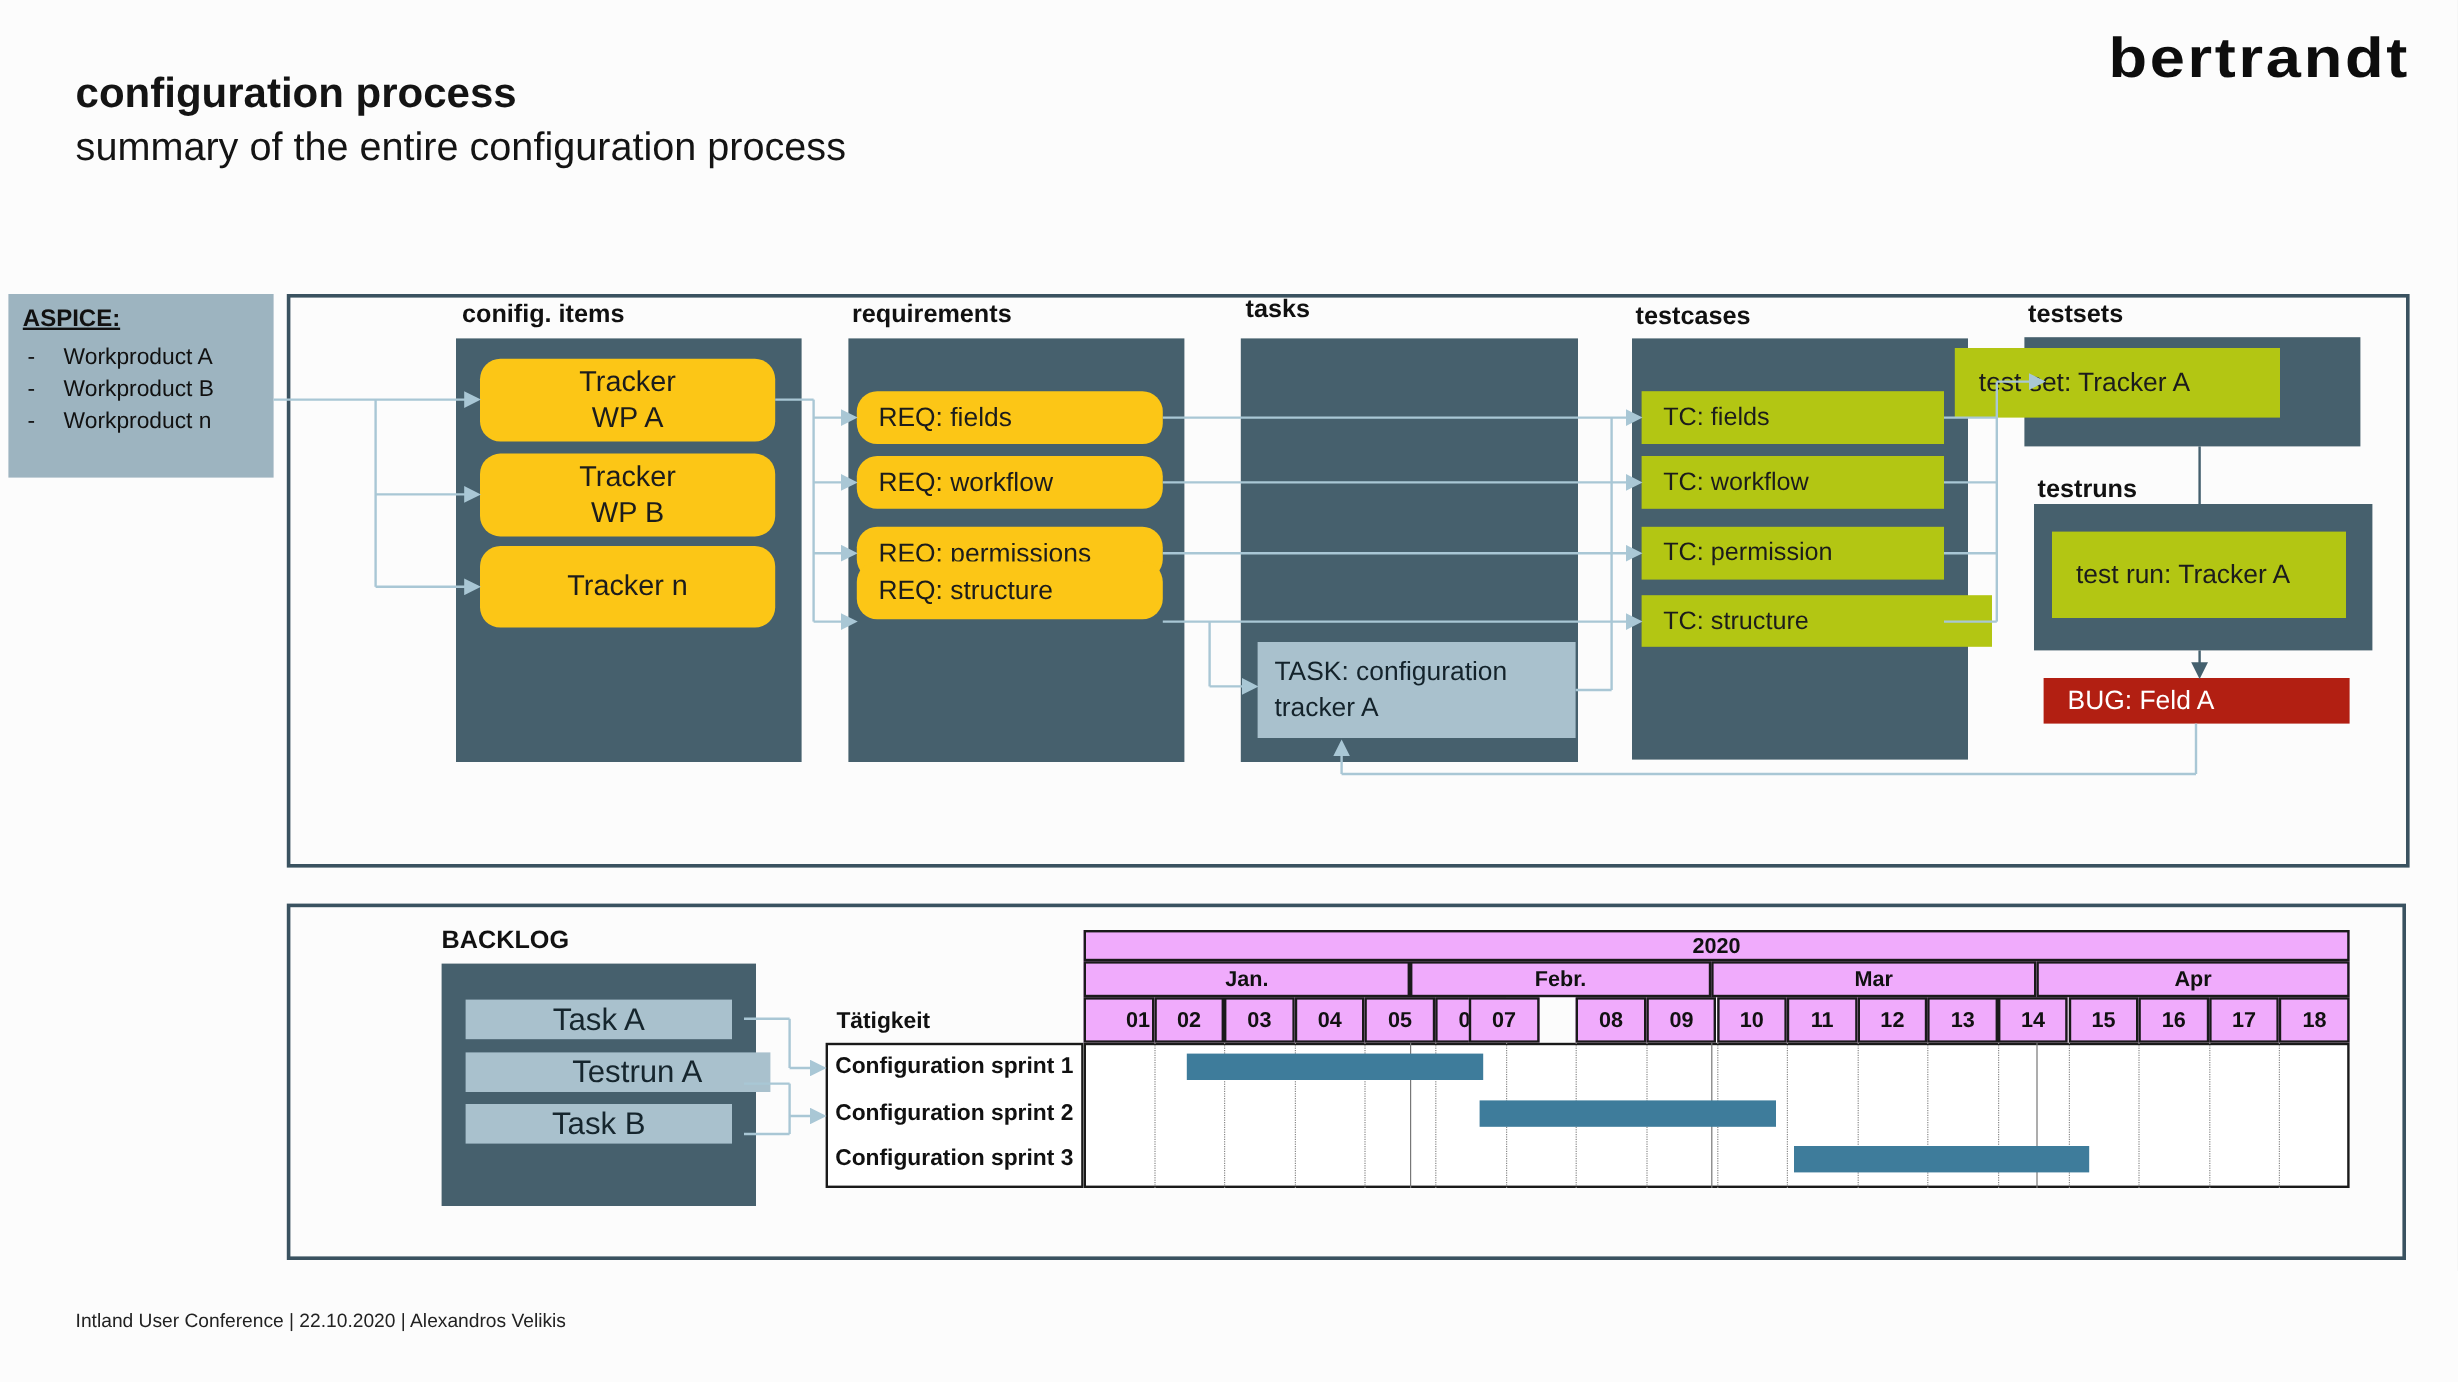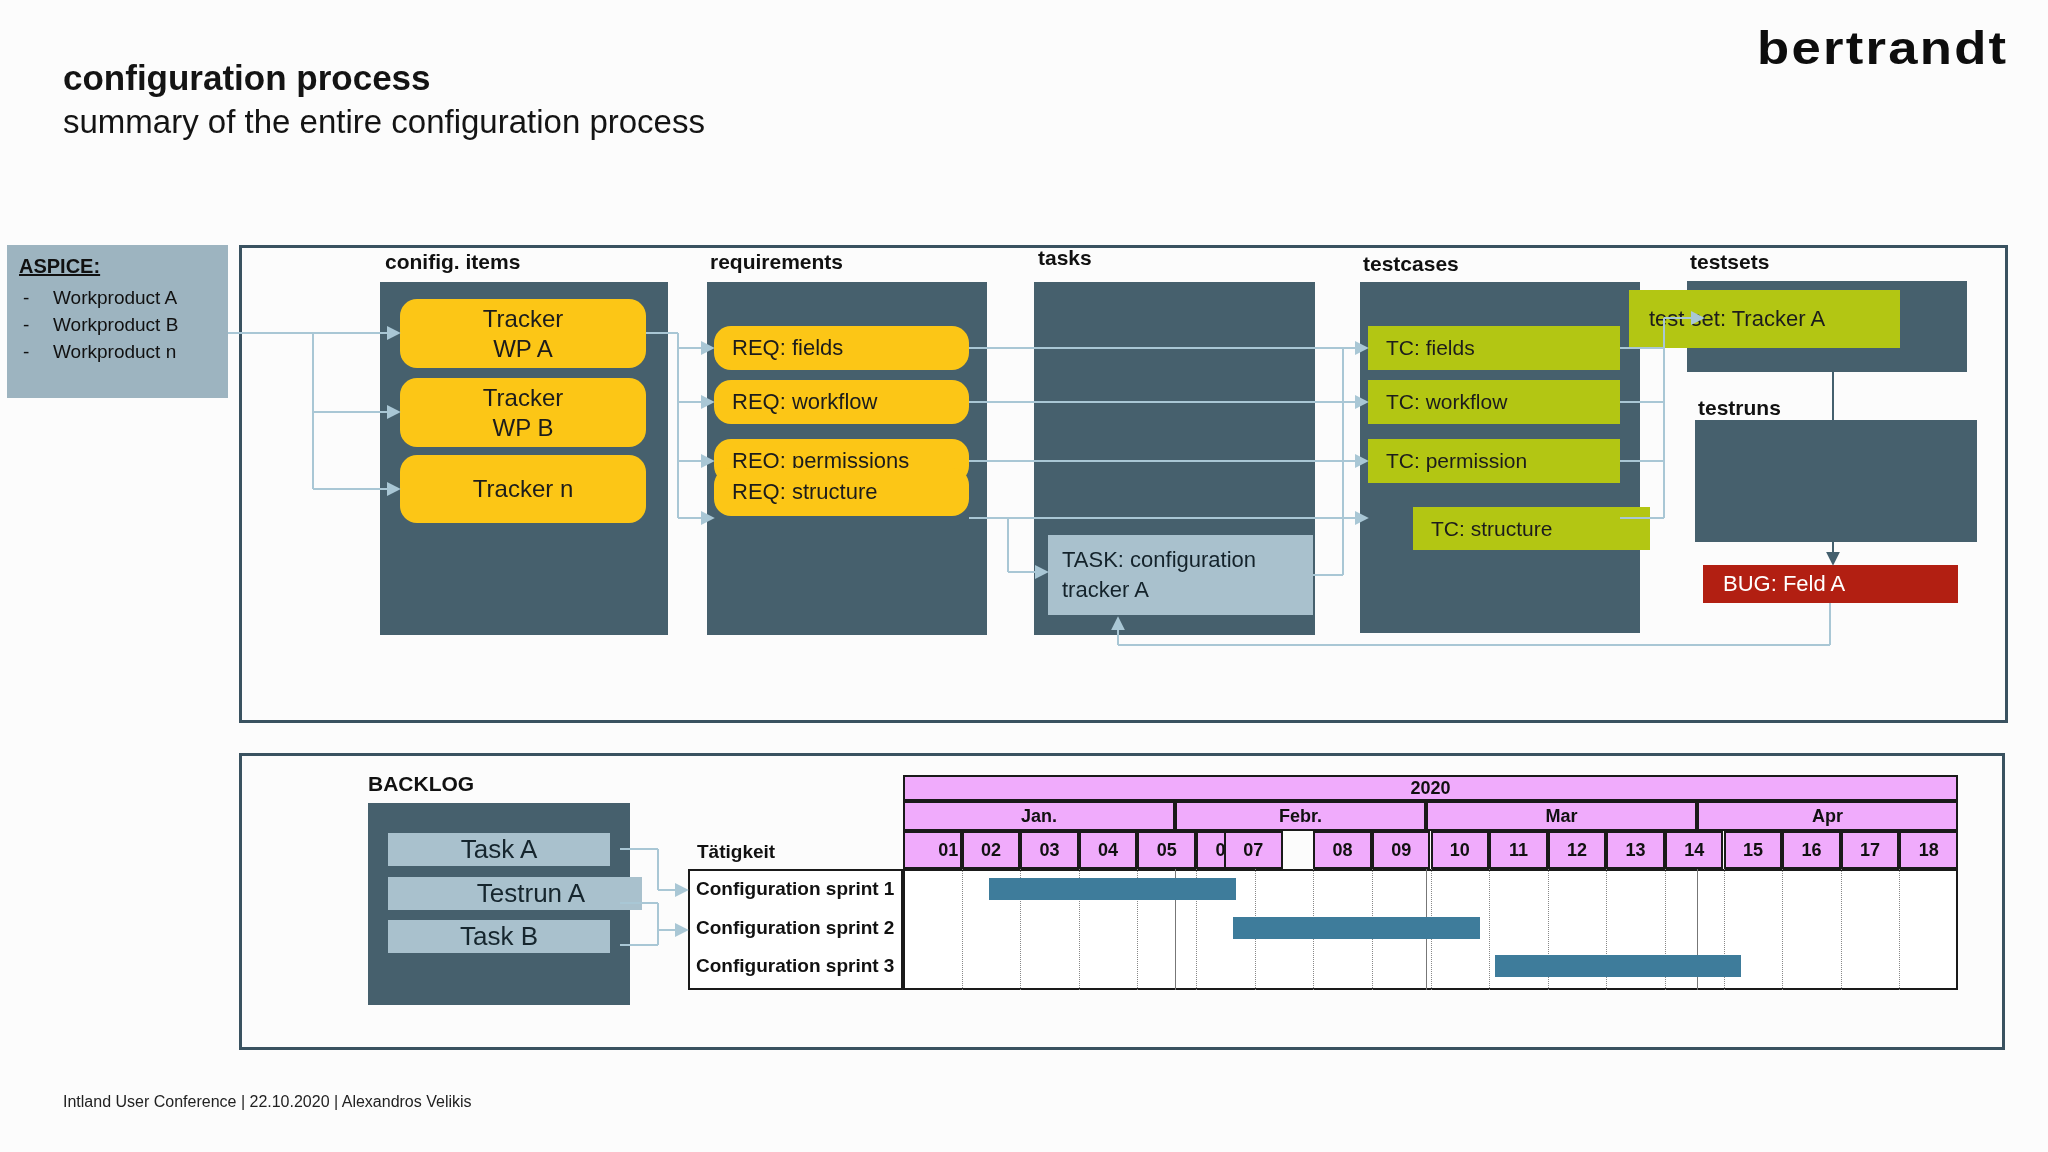--- a/index.html
+++ b/index.html
@@ -91,24 +91,25 @@
   <div class="abs ybox center2" style="left:400px;top:455px;width:246px;height:68px;">Tracker n</div>
 
   <div class="abs ybox lbl-left" style="left:714px;top:326px;width:255px;height:44px;">REQ: fields</div>
   <div class="abs ybox lbl-left" style="left:714px;top:380px;width:255px;height:44px;">REQ: workflow</div>
   <div class="abs ybox lbl-left" style="left:714px;top:439px;width:255px;height:44px;">REQ: permissions</div>
   <div class="abs ybox lbl-left" style="left:714px;top:468px;width:255px;height:48px;">REQ: structure</div>
 
   <div class="abs gbox tc-left" style="left:1368px;top:326px;width:252px;height:44px;">TC: fields</div>
   <div class="abs gbox tc-left" style="left:1368px;top:380px;width:252px;height:44px;">TC: workflow</div>
   <div class="abs gbox tc-left" style="left:1368px;top:439px;width:252px;height:44px;">TC: permission</div>
-  <div class="abs gbox tc-left" style="left:1413px;top:496px;width:237px;height:43px;margin-top:11px;">TC: structure</div>
+  <div class="abs gbox tc-left" style="left:1368px;top:496px;width:292px;height:43px;">TC: structure</div>
 
   <div class="abs taskbox" style="left:1048px;top:535px;width:265px;height:80px;">TASK: configuration tracker A</div>
   <div class="abs gbox setbox" style="left:1629px;top:290px;width:271px;height:58px;">test set: Tracker A</div>
+  <div class="abs gbox setbox" style="left:1710px;top:443px;width:245px;height:72px;">test run: Tracker A</div>
   <div class="abs bugbox" style="left:1703px;top:565px;width:255px;height:38px;">BUG: Feld A</div>
 
   <div class="abs frame bottom-frame"></div>
 
   <div class="abs backlog-h" style="left:368px;top:772px;">BACKLOG</div>
   <div class="abs darkcol" style="left:368px;top:803px;width:262px;height:202px;"></div>
   <div class="abs bl-item" style="left:388px;top:833px;width:222px;height:33px;">Task A</div>
   <div class="abs bl-item" style="left:388px;top:877px;width:222px;height:33px;padding-left:32px;">Testrun A</div>
   <div class="abs bl-item" style="left:388px;top:920px;width:222px;height:33px;">Task B</div>
 

